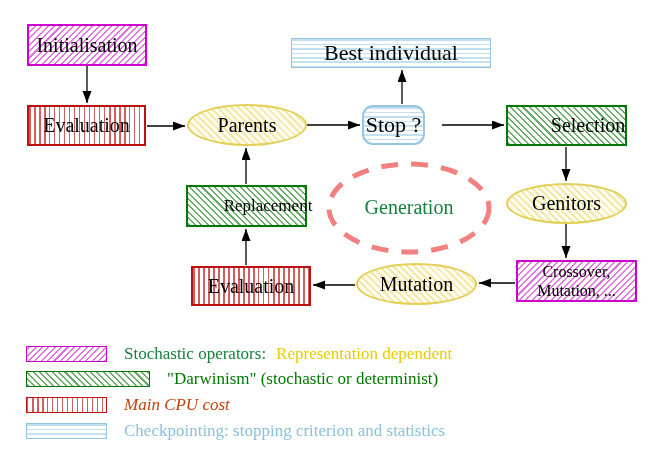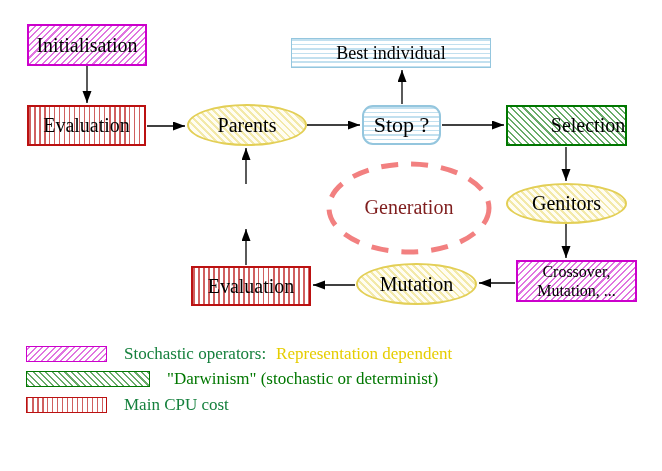--- a/index.html
+++ b/index.html
@@ -45,21 +45,21 @@
     border-radius: 50%;
   }
   .rounded { border-radius: 11px; }
   .small-label { font-size: 16px; line-height: 19px; }
 
   .generation-label {
     position: absolute;
     left: 329px; top: 196px; width: 160px;
     text-align: center;
     font-size: 20px;
-    color: #7f1d1d;
+    color: #15803d;
   }
 
   
   .legend-row {
     position: absolute;
     left: 26px;
     height: 22px;
     display: flex; align-items: center;
     font-size: 17px;
     white-space: nowrap;
@@ -69,21 +69,21 @@
     margin-right: 17px;
     flex: none;
   }
   .legend-swatch.hatch-magenta { border-width: 1px; }
   .legend-swatch.hatch-green  { border-width: 1px; }
   .legend-swatch.stripe-red   { border-width: 1px; }
   .legend-swatch.stripe-cyan  { border-width: 1px; }
   .t-magenta { color:#15803d; }
   .t-yellow  { color:#e6cd00; margin-left:10px; }
   .t-green   { color:#007700; }
-  .t-red     { color:#15803d; }
+  .t-red     { color:#c2410c;font-style:italic; }
   .t-cyan    { color:#8cc0dc; }
 </style>
 </head>
 <body>
 
 <div id="stage">
 
   <svg class="overlay" viewBox="0 0 662 471" xmlns="http://www.w3.org/2000/svg">
     <defs>
       <marker id="arr" markerWidth="14" markerHeight="11" refX="12" refY="4.5" orient="auto" markerUnits="userSpaceOnUse">
@@ -111,25 +111,25 @@
   </div>
 
   <div class="node stripe-red" style="left:27px;top:105px;width:119px;height:41px">
     <span>Evaluation</span>
   </div>
 
   <div class="node hatch-yellow" style="left:187px;top:104px;width:120px;height:42px">
     <span>Parents</span>
   </div>
 
-  <div class="node stripe-cyan" style="left:291px;top:38px;width:200px;height:30px;font-size:18px">
+  <div class="node stripe-cyan" style="left:291px;top:38px;width:200px;height:30px;font-size:22px">
     <span>Best individual</span>
   </div>
 
-  <div class="node stripe-cyan rounded" style="left:362px;top:105px;width:79px;height:40px;font-size:22px;border-width:2px">
+  <div class="node stripe-cyan rounded" style="left:362px;top:105px;width:63px;height:40px;font-size:22px;border-width:2px">
     <span>Stop ?</span>
   </div>
 
   <div class="node hatch-green" style="left:506px;top:105px;width:121px;height:41px">
     <span>Selection</span>
   </div>
 
   <div class="node hatch-yellow" style="left:506px;top:183px;width:121px;height:41px">
     <span>Genitors</span>
   </div>
@@ -140,33 +140,40 @@
   </div>
 
   <div class="node hatch-yellow" style="left:356px;top:263px;width:121px;height:42px">
     <span>Mutation</span>
   </div>
 
   <div class="node stripe-red" style="left:191px;top:266px;width:120px;height:40px">
     <span>Evaluation</span>
   </div>
 
+  <div class="node hatch-green" style="left:186px;top:185px;width:121px;height:42px;font-size:17px">
+    <span>Replacement</span>
+  </div>
 
   <div class="generation-label">Generation</div>
 
   <div class="legend-row" style="top:343px">
     <div class="legend-swatch hatch-magenta"></div>
     <span class="t-magenta">Stochastic operators:</span>
     <span class="t-yellow">Representation dependent</span>
   </div>
 
   <div class="legend-row" style="top:368px">
     <div class="legend-swatch hatch-green"></div>
     <span class="t-green">"Darwinism" (stochastic or determinist)</span>
   </div>
 
   <div class="legend-row" style="top:394px">
     <div class="legend-swatch stripe-red"></div>
     <span class="t-red">Main CPU cost</span>
   </div>
 
+  <div class="legend-row" style="top:420px">
+    <div class="legend-swatch stripe-cyan"></div>
+    <span class="t-cyan">Checkpointing: stopping criterion and statistics</span>
+  </div>
 
 </div>
 
 </body></html>

